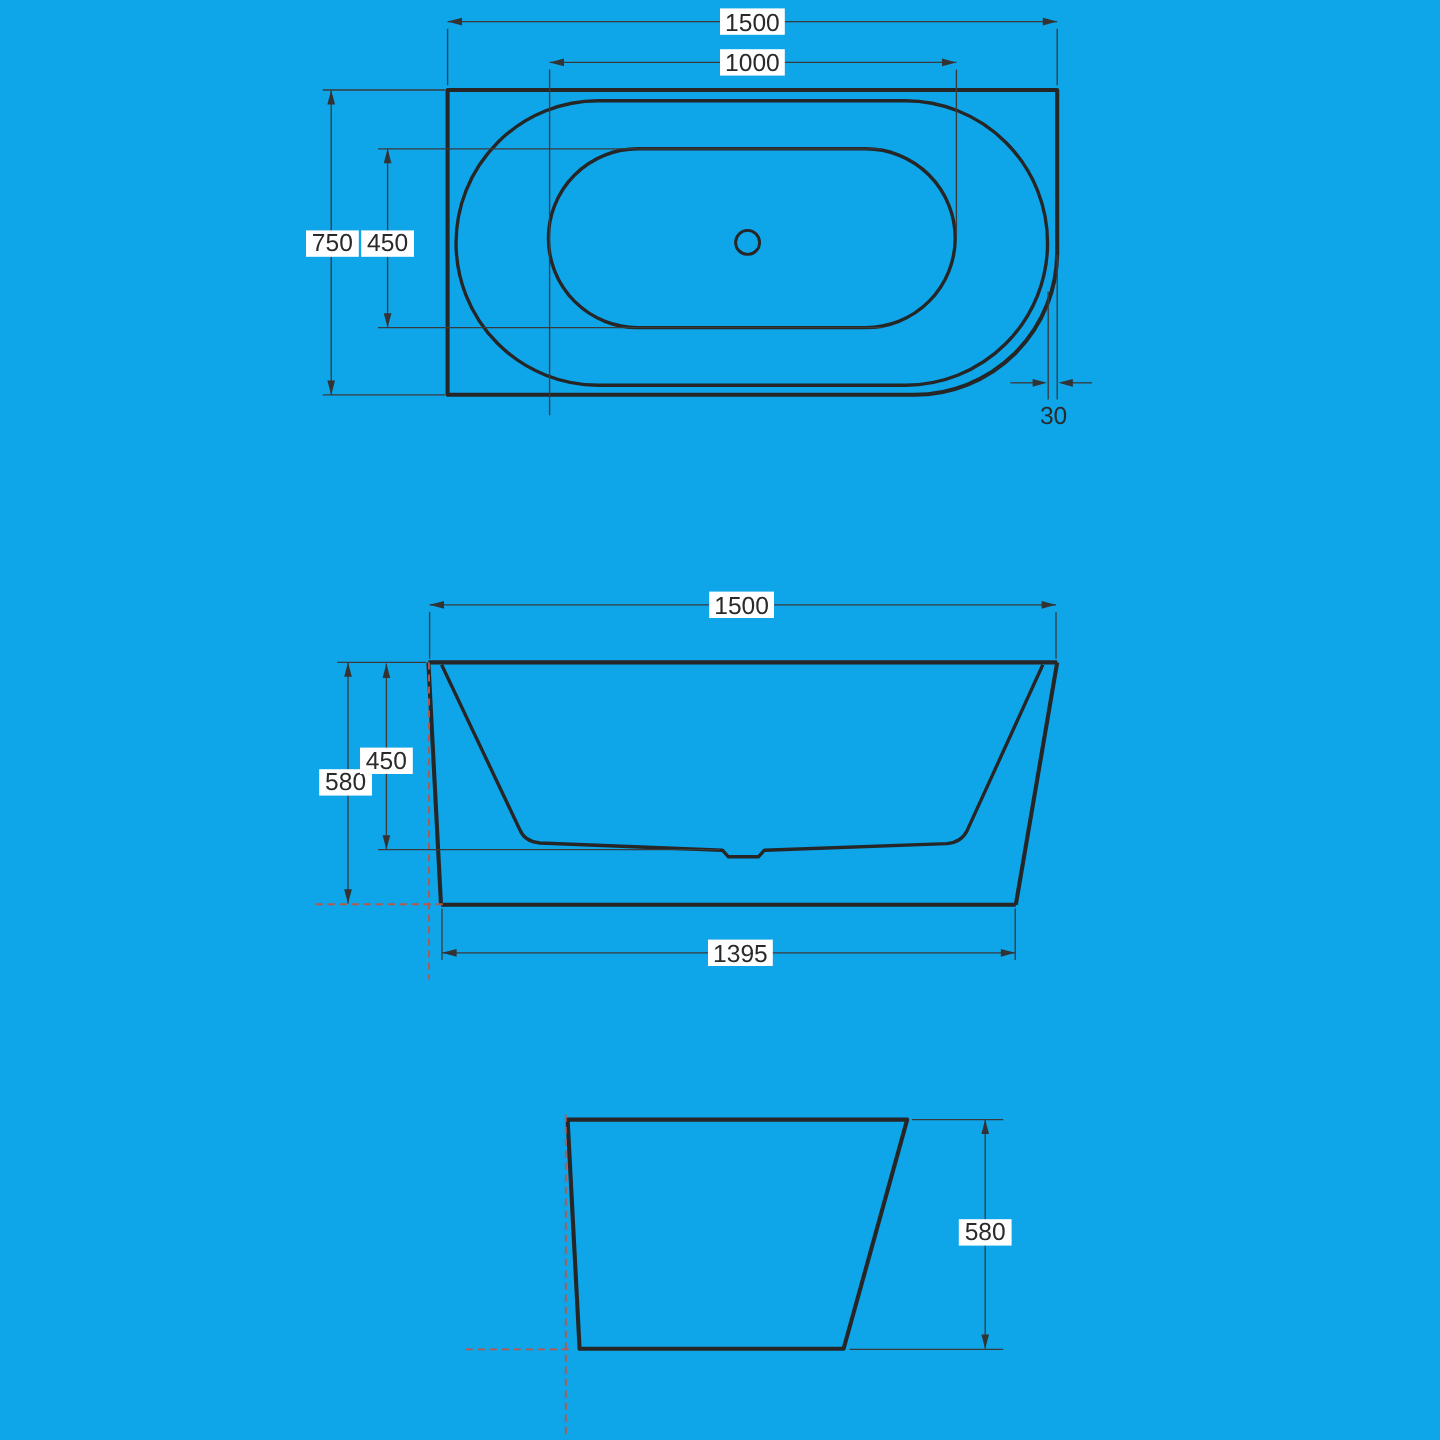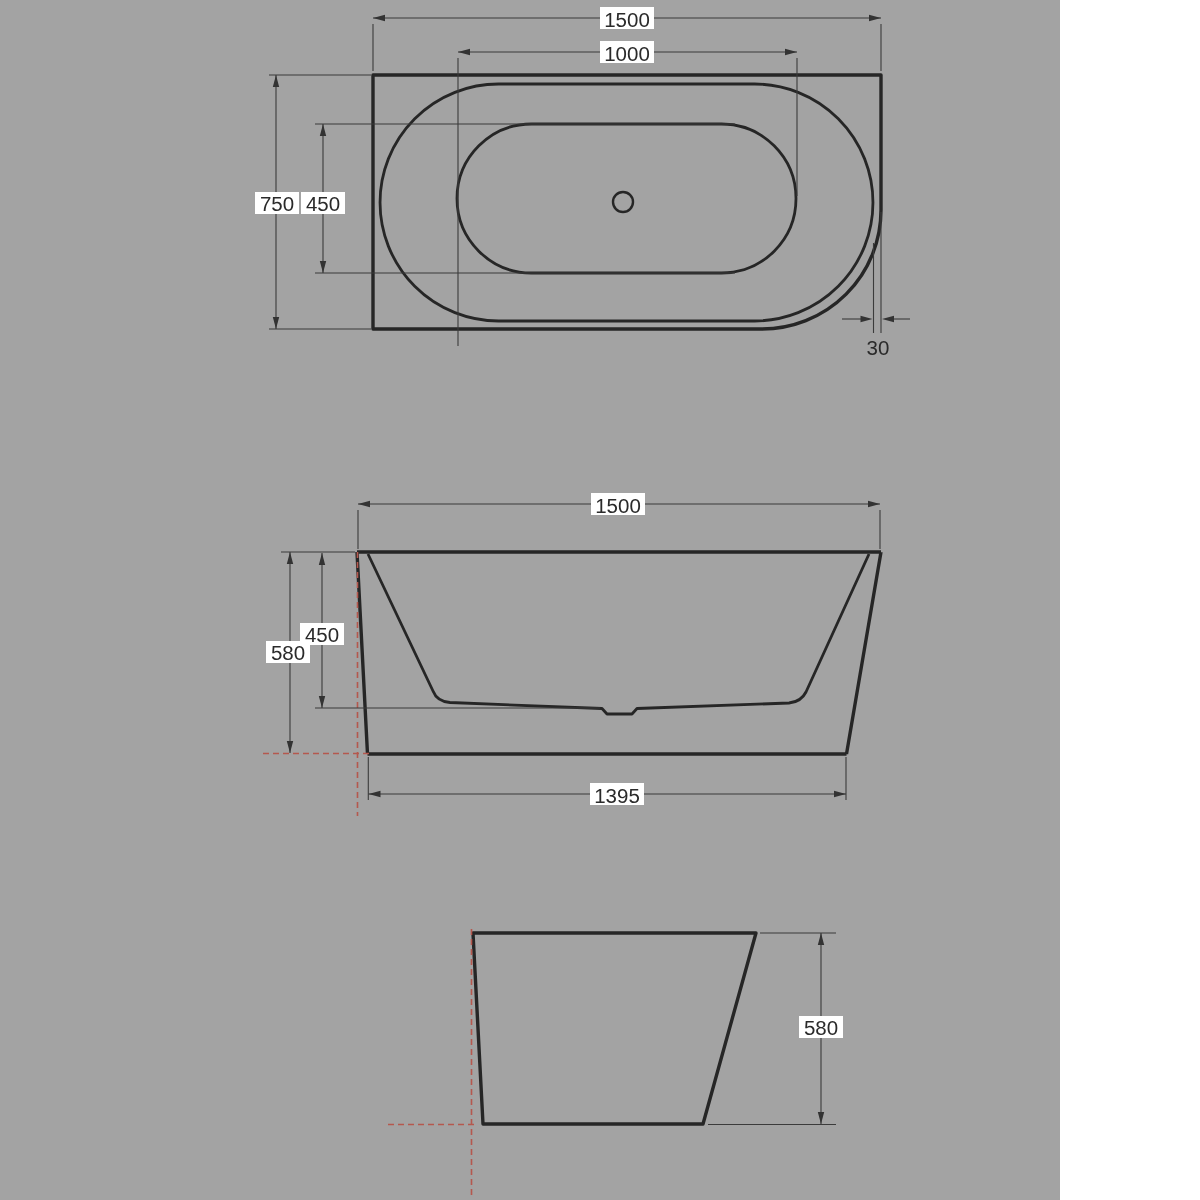--- a/index.html
+++ b/index.html
@@ -1,16 +1,16 @@
 <!DOCTYPE html>
 <html><head>
 <meta charset="utf-8">
 <style>
   html,body{margin:0;padding:0;background:#ffffff;}
-  .canvas{position:relative;width:1060px;height:1200px;background:#a3a3a3;overflow:hidden;}
+  .canvas{position:relative;width:1200px;height:1200px;background:#0ea5e9;overflow:hidden;}
   svg{display:block;}
   .thick{stroke:#262626;stroke-width:3.4;fill:none;stroke-linejoin:round;}
   .mid{stroke:#262626;stroke-width:2.8;fill:none;stroke-linejoin:round;}
   .drain{stroke:#262626;stroke-width:2.4;fill:none;}
   .dim{stroke:#3b3b3b;stroke-width:1.1;fill:none;}
   .arw{fill:#333333;stroke:none;}
   .lbl-bg{fill:#ffffff;stroke:none;}
   .dim-t{font-family:"Liberation Sans",sans-serif;font-size:20.5px;fill:#2a2a2a;
          text-anchor:middle;dominant-baseline:central;}
   .cline{stroke:#b5584e;stroke-width:1.6;stroke-dasharray:6 4;fill:none;}

